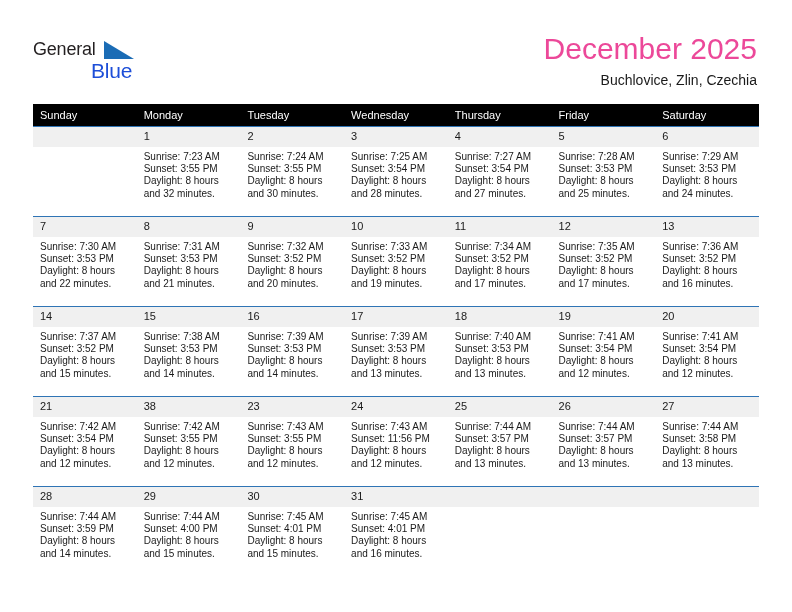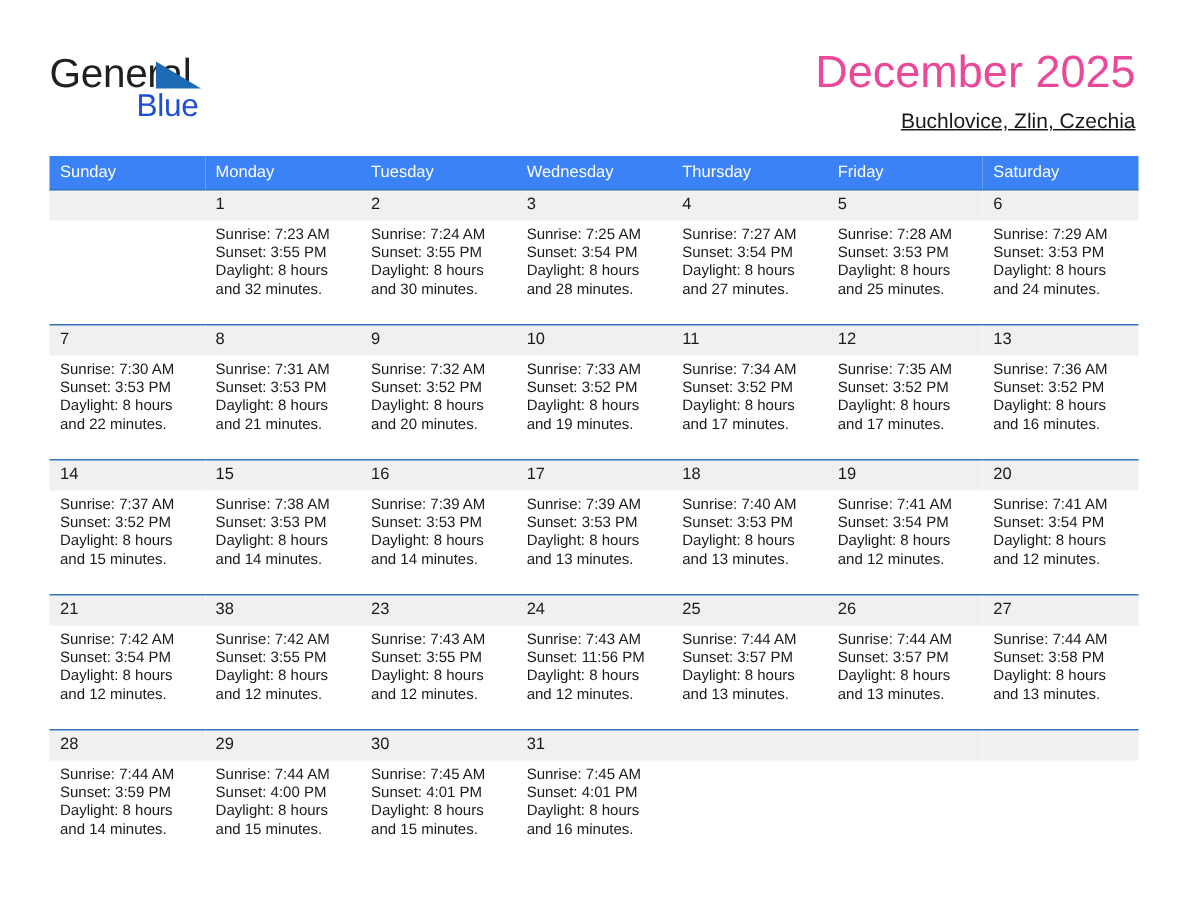--- a/index.html
+++ b/index.html
@@ -33,21 +33,21 @@
     position: absolute;
     left: 33px;
     top: 38px;
     width: 140px;
     height: 48px;
   }
   .logo-general {
     position: absolute;
     left: 0;
     top: 0;
-    font-size: 27px;
+    font-size: 18px;
     line-height: 23px;
     letter-spacing: -0.2px;
     color: #231f20;
     font-family: "Liberation Sans", sans-serif;
   }
   .logo-triangle {
     position: absolute;
     left: 71px;
     top: 3px;
     width: 0;
@@ -77,34 +77,33 @@
     font-weight: normal;
     color: #ec4899;
     white-space: nowrap;
   }
   .cal-subtitle {
     margin-top: 6px;
     font-size: 14px;
     line-height: 17px;
     color: #1a1a1a;
     white-space: nowrap;
-    text-decoration: underline;
   }
 
   
   .calendar {
     position: absolute;
     left: 33px;
     top: 104px;
     width: 726px;
     border-collapse: collapse;
     table-layout: fixed;
   }
   .calendar th {
-    background: #3b82f6;
+    background: #000000;
     color: #ffffff;
     font-size: 11px;
     font-weight: normal;
     text-align: left;
     padding: 5px 0 5px 7px;
     height: 11px;
     border: none;
   }
   .weekrow {
     height: 89px;

